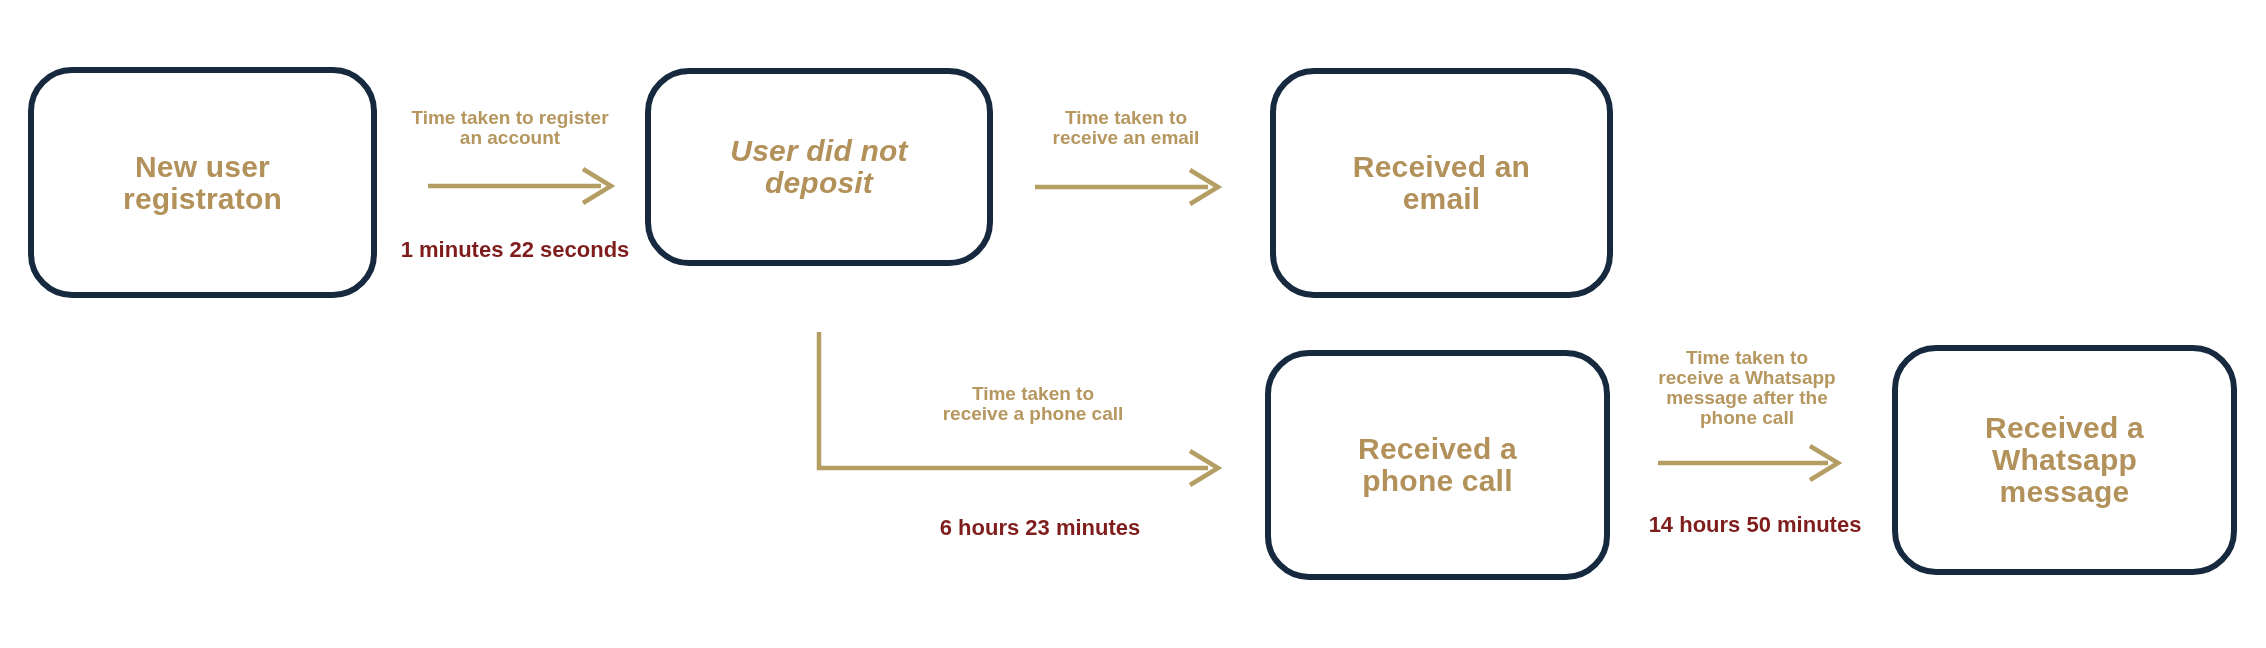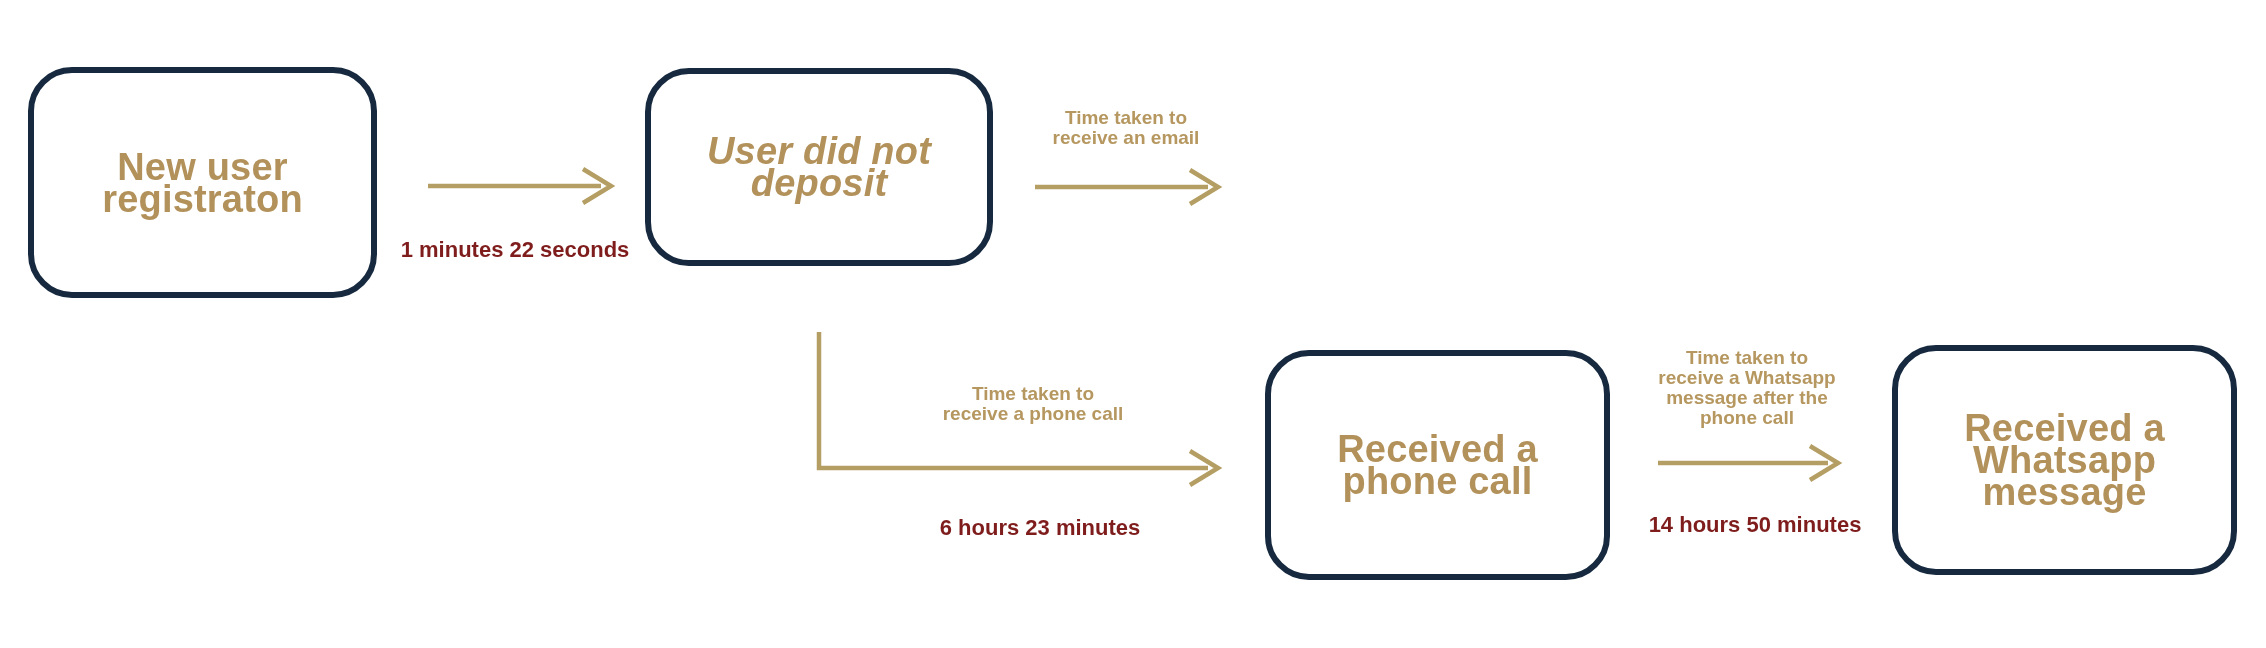--- a/index.html
+++ b/index.html
@@ -21,21 +21,21 @@
     box-sizing: border-box;
     border: 6px solid #16293f;
     border-radius: 44px;
     background: #ffffff;
     display: flex;
     align-items: center;
     justify-content: center;
     text-align: center;
     color: #b2915a;
     font-weight: bold;
-    font-size: 38px;
+    font-size: 30px;
     line-height: 32px;
     white-space: pre-line;
     letter-spacing: 0.2px;
   }
   #node-1 { left: 28px;   top: 67px;  width: 349px; height: 231px; }
   #node-2 { left: 645px;  top: 68px;  width: 348px; height: 198px; font-style: italic; }
   #node-3 { left: 1270px; top: 68px;  width: 343px; height: 230px; }
   #node-4 { left: 1265px; top: 350px; width: 345px; height: 230px; }
   #node-5 { left: 1892px; top: 345px; width: 345px; height: 230px; }
 
@@ -104,30 +104,36 @@
   </svg>
 
   <div class="node" id="node-1">
     <span>New user
 registraton</span>
   </div>
   <div class="node" id="node-2">
     <span>User did not
 deposit</span>
   </div>
+  <div class="node" id="node-3">
+    <span>Received an
+email</span>
+  </div>
   <div class="node" id="node-4">
     <span>Received a
 phone call</span>
   </div>
   <div class="node" id="node-5">
     <span>Received a
 Whatsapp
 message</span>
   </div>
 
+  <div class="conn-label" id="c1-label">Time taken to register
+an account</div>
   <div class="conn-time" id="c1-time">1 minutes 22 seconds</div>
 
   <div class="conn-label" id="c2-label">Time taken to
 receive an email</div>
 
   <div class="conn-label" id="c3-label">Time taken to
 receive a phone call</div>
   <div class="conn-time" id="c3-time">6 hours 23 minutes</div>
 
   <div class="conn-label" id="c4-label">Time taken to

